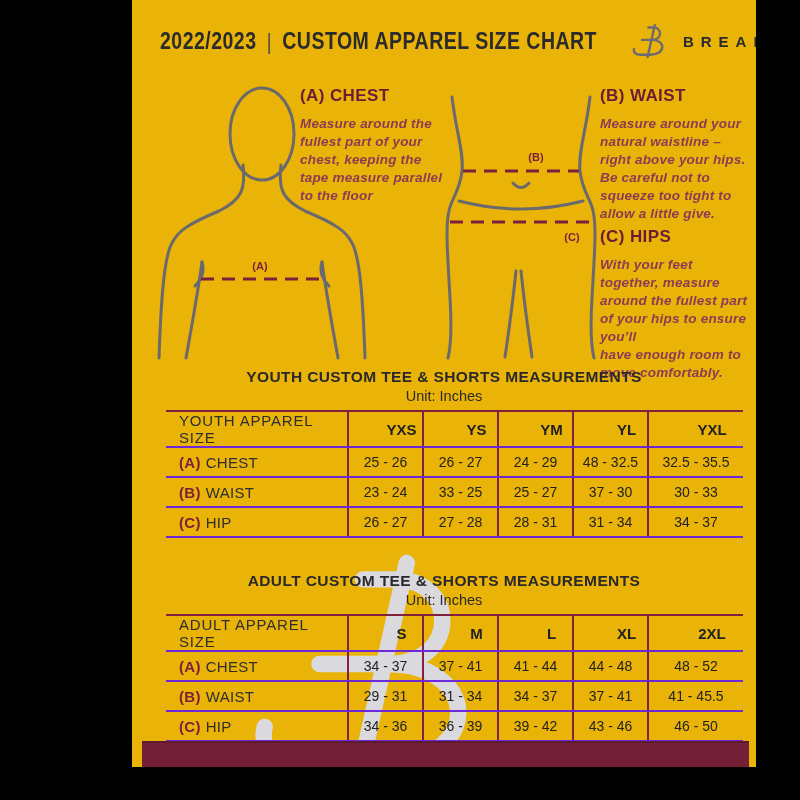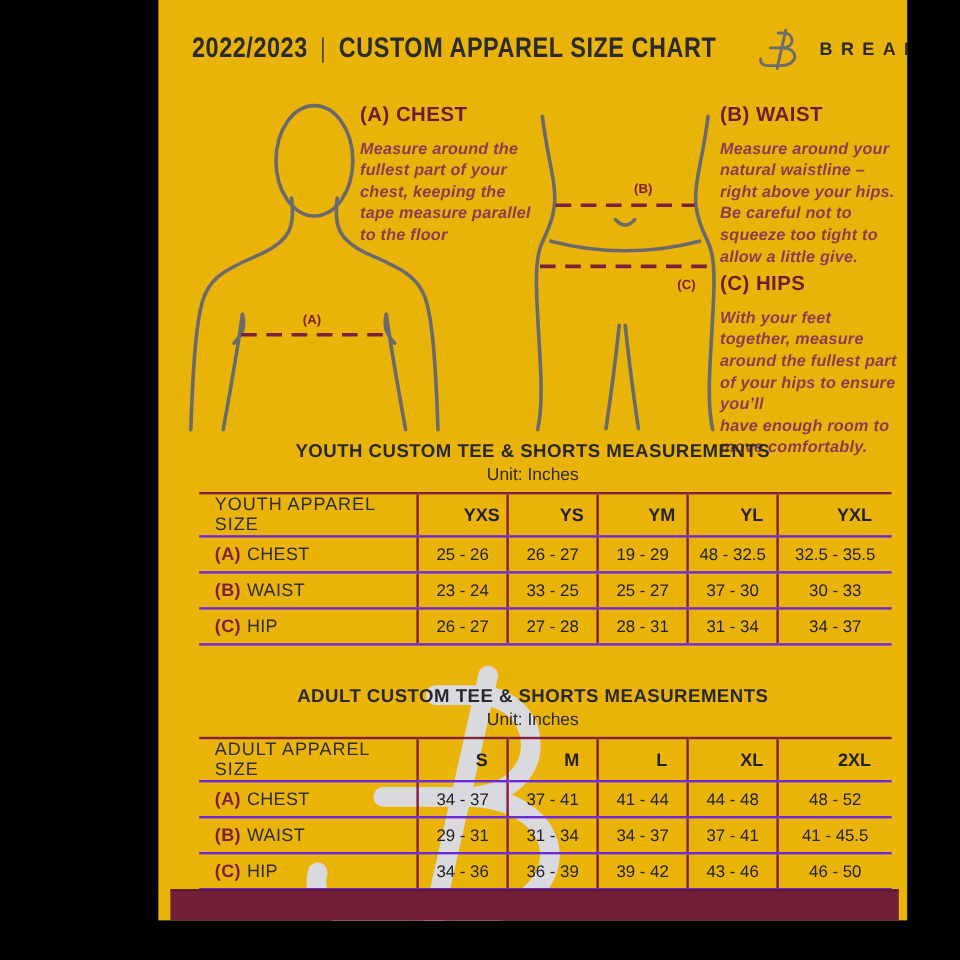--- a/index.html
+++ b/index.html
@@ -164,21 +164,21 @@
           <th>YM</th>
           <th>YL</th>
           <th>YXL</th>
         </tr>
       </thead>
       <tbody>
         <tr>
           <td class="lbl"><span class="pfx">(A)</span><span>CHEST</span></td>
           <td>25 - 26</td>
           <td>26 - 27</td>
-          <td>19 - 29</td>
+          <td>24 - 29</td>
           <td>48 - 32.5</td>
           <td>32.5 - 35.5</td>
         </tr>
         <tr>
           <td class="lbl"><span class="pfx">(B)</span><span>WAIST</span></td>
           <td>23 - 24</td>
           <td>33 - 25</td>
           <td>25 - 27</td>
           <td>37 - 30</td>
           <td>30 - 33</td>

